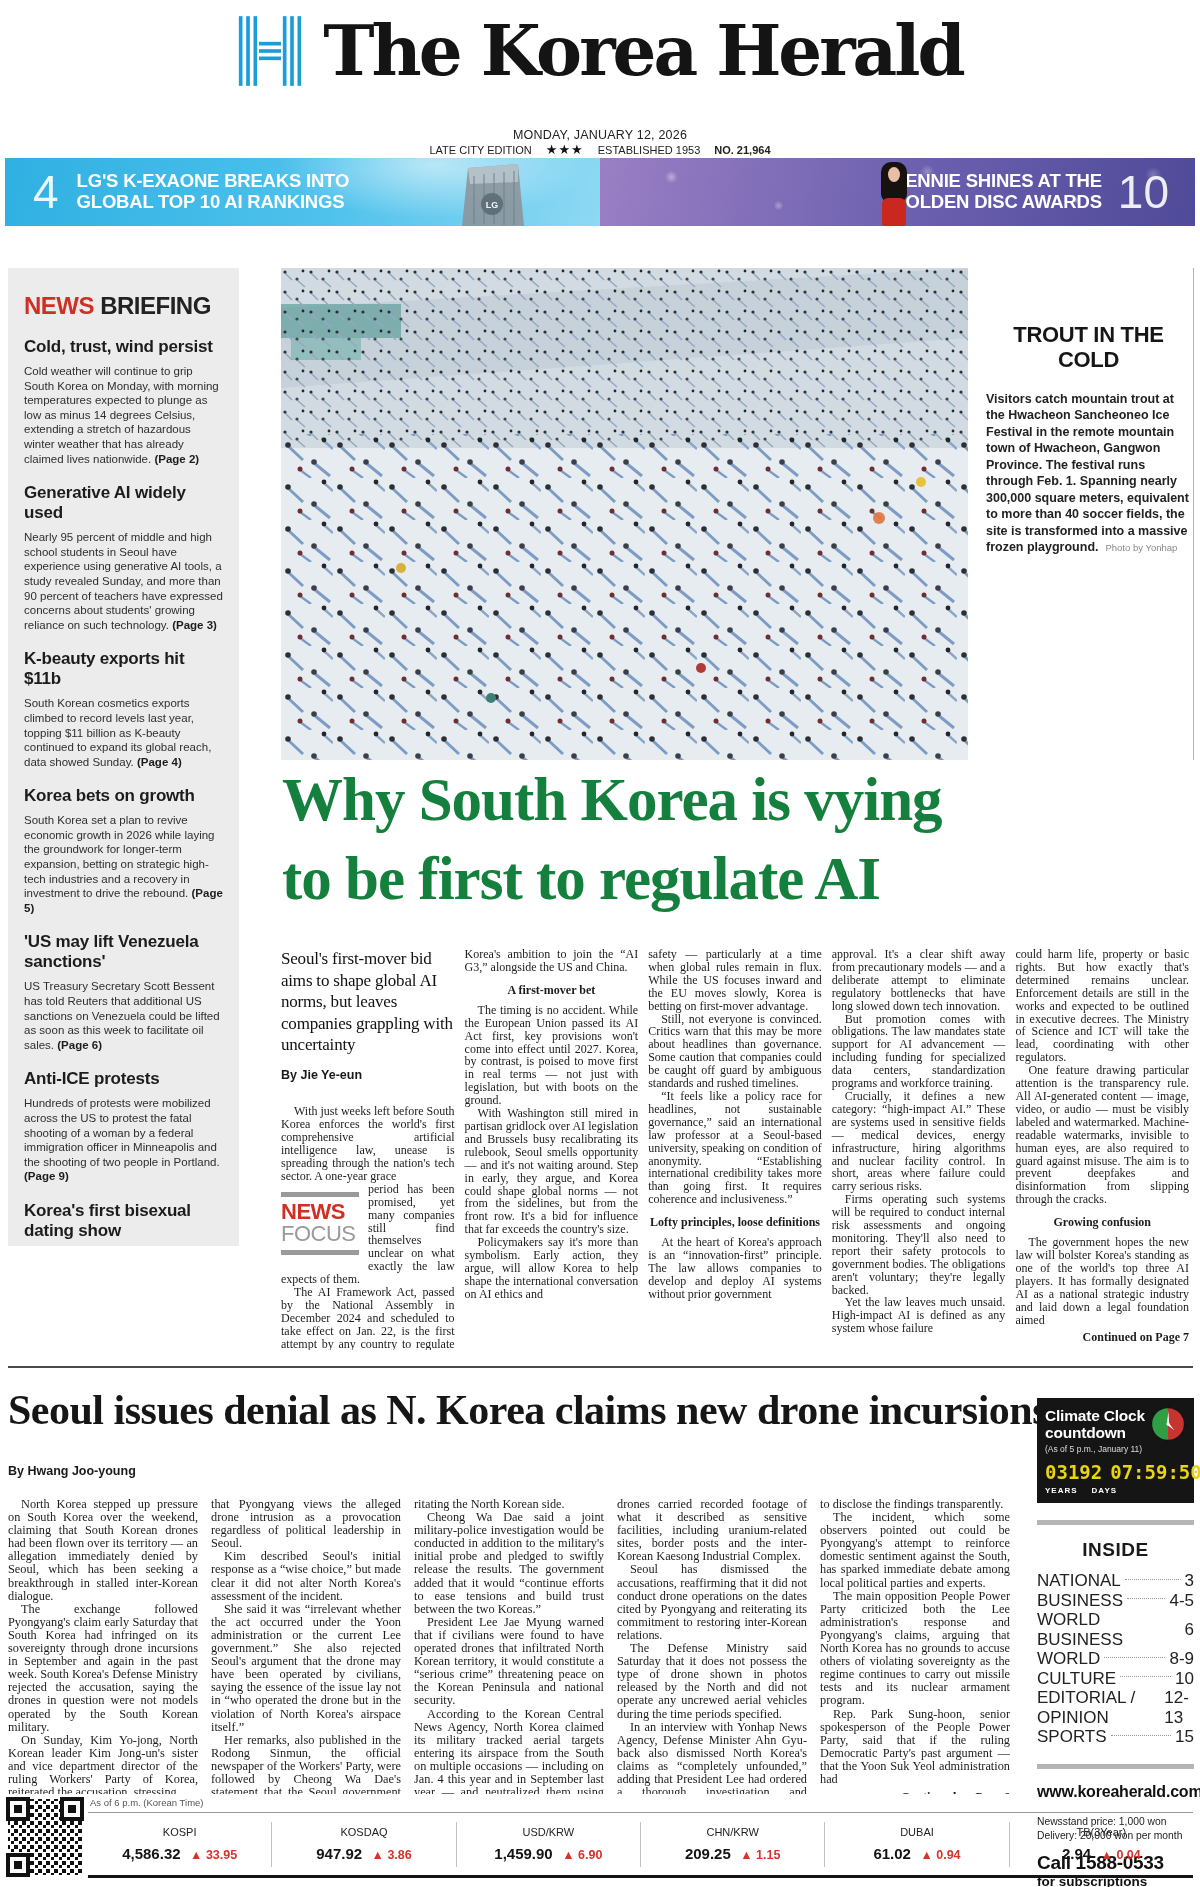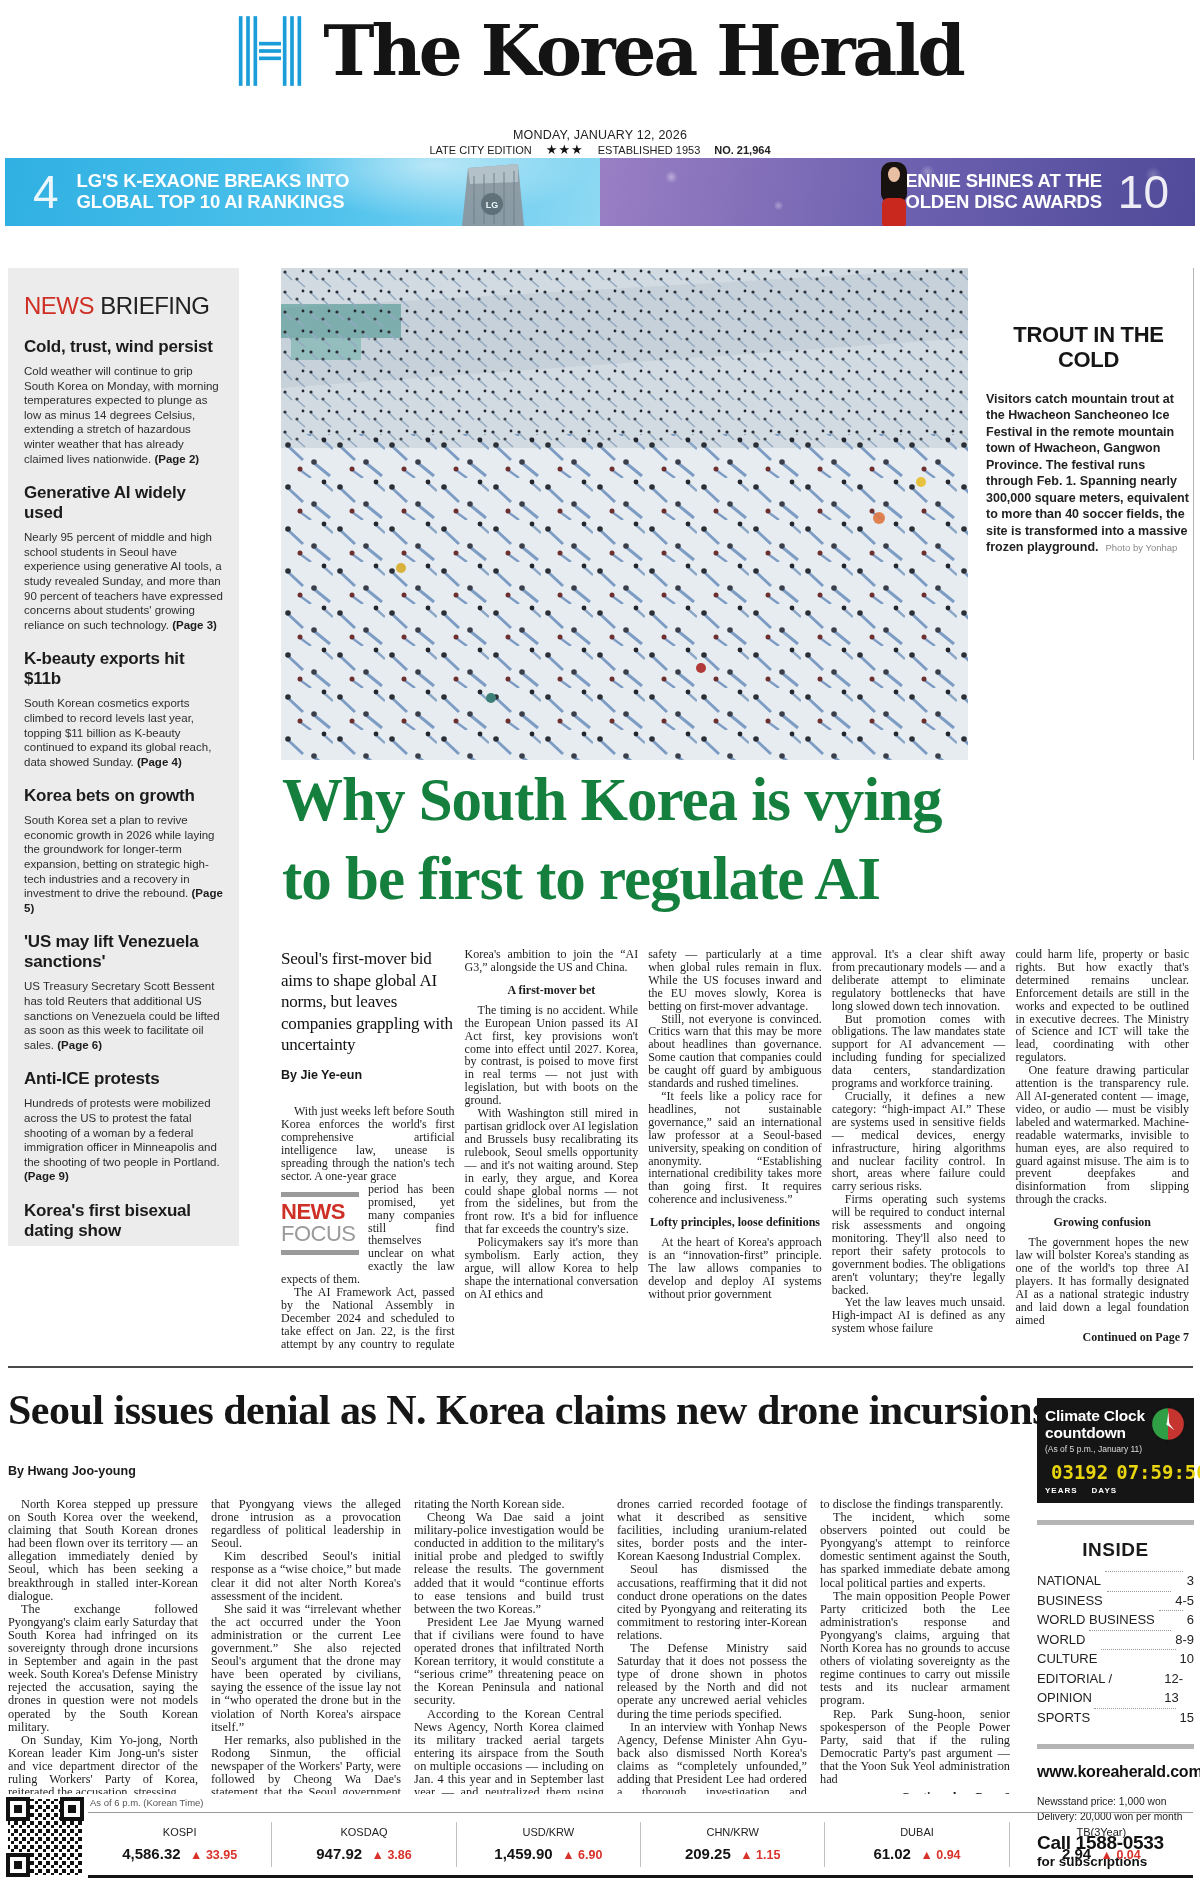--- a/index.html
+++ b/index.html
@@ -45,21 +45,21 @@
   .banner-txt { font-weight:800; font-size:18.5px; line-height:1.12; letter-spacing:-.2px; }
   .banner-right .banner-txt { text-align:right; }
   .bl-building { position:absolute; right:8%; top:6px; width:120px; height:62px; opacity:.85; }
   .jennie { position:absolute; left:46%; top:4px; width:40px; height:64px; }
   .j-hair { position:absolute; left:7px; top:0; width:26px; height:40px; background:#17120f; border-radius:10px 10px 8px 8px; }
   .j-face { position:absolute; left:14px; top:5px; width:12px; height:15px; background:#e8bfa2; border-radius:50%; }
   .j-dress { position:absolute; left:8px; top:36px; width:24px; height:28px; background:#c8281e; border-radius:6px 6px 2px 2px; }
 
   
   .sidebar { top:268px; left:8px; width:231px; height:978px; background:#ececec; padding:24px 16px 10px; overflow:hidden; }
-  .nb-title { font-size:24px; font-weight:400; letter-spacing:-.5px; }
+  .nb-title { font-size:24px; font-weight:700; letter-spacing:-.5px; }
   .nb-title .red { color:#cf3026; }
   .nb-title .dark { color:#222; }
   .nb-item h3 { font-size:17px; font-weight:bold; color:#1c1c1c; margin:17px 0 7px; letter-spacing:-.2px; }
   .nb-item p { font-size:11.5px; line-height:14.6px; color:#2e2e2e; }
   .nb-item .pg { font-weight:bold; color:#1c1c1c; }
 
   
   .photo { top:268px; left:281px; width:687px; height:492px; overflow:hidden; }
   .photo svg { display:block; }
   .photo-rule { left:1193px; top:268px; width:1px; height:492px; background:#b5b5b5; }
@@ -93,26 +93,26 @@
   .drone-byline { left:8px; top:1464px; font-size:12.5px; font-weight:bold; color:#191919; }
   .drone-cols { left:8px; top:1498px; width:1002px; height:296px; display:flex; gap:13px; overflow:hidden;
     font-family:"Liberation Serif", serif; font-size:12.3px; line-height:13.1px; color:#1c1c1c; }
   .drone-cols .col { flex:1 1 0; min-width:0; }
 
   
   .rail { left:1037px; top:1398px; width:157px; }
   .clock-box { position:relative; background:#151515; color:#fff; padding:9px 8px 8px; }
   .cc-title { font-size:15.5px; font-weight:800; line-height:1.1; letter-spacing:-.2px; }
   .cc-asof { font-size:8.5px; color:#ddd; margin-top:3px; }
-  .cc-digits { margin-top:7px; font-family:"DejaVu Sans Mono", monospace; font-weight:bold; font-size:19px; color:#e8d40f; letter-spacing:0; display:flex; gap:8px; white-space:nowrap;margin-left:6px; }
+  .cc-digits { margin-top:7px; font-family:"DejaVu Sans Mono", monospace; font-weight:bold; font-size:19px; color:#e8d40f; letter-spacing:0; display:flex; gap:8px; white-space:nowrap; }
   .cc-labels { display:flex; gap:14px; font-size:8px; font-weight:bold; letter-spacing:1px; margin-top:3px; color:#fff; }
   .cc-clock { position:absolute; right:7px; top:7px; width:38px; height:38px; }
   .rail-bar { height:5px; background:#b5b5b5; margin:17px 0 14px; }
   .inside-title { text-align:center; font-size:19px; font-weight:600; letter-spacing:.5px; color:#1a1a1a; margin-bottom:10px; }
-  .in-item { display:flex; align-items:flex-start; font-size:13px; color:#222; line-height:19.5px; }
+  .in-item { display:flex; align-items:center; font-size:17px; color:#222; line-height:19.5px; }
   .in-item .dots { flex:1; border-bottom:1px dotted #999; margin:0 4px 3px; }
   .website { font-size:16px; font-weight:bold; color:#111; margin-top:14px; letter-spacing:-.2px; }
   .pricing { margin-top:14px; font-size:10.3px; line-height:14.5px; color:#222; }
   .call { margin-top:8px; font-size:19px; font-weight:800; color:#111; letter-spacing:-.3px; }
   .call-sub { font-size:13.5px; font-weight:bold; color:#111; }
 
   
   .qr { left:6px; top:1797px; width:78px; height:80px; }
   .mkt-label { left:90px; top:1797px; font-size:9.5px; color:#555; }
   .mkt-rule { left:88px; top:1812px; width:1105px; height:1px; background:#9a9a9a; }

